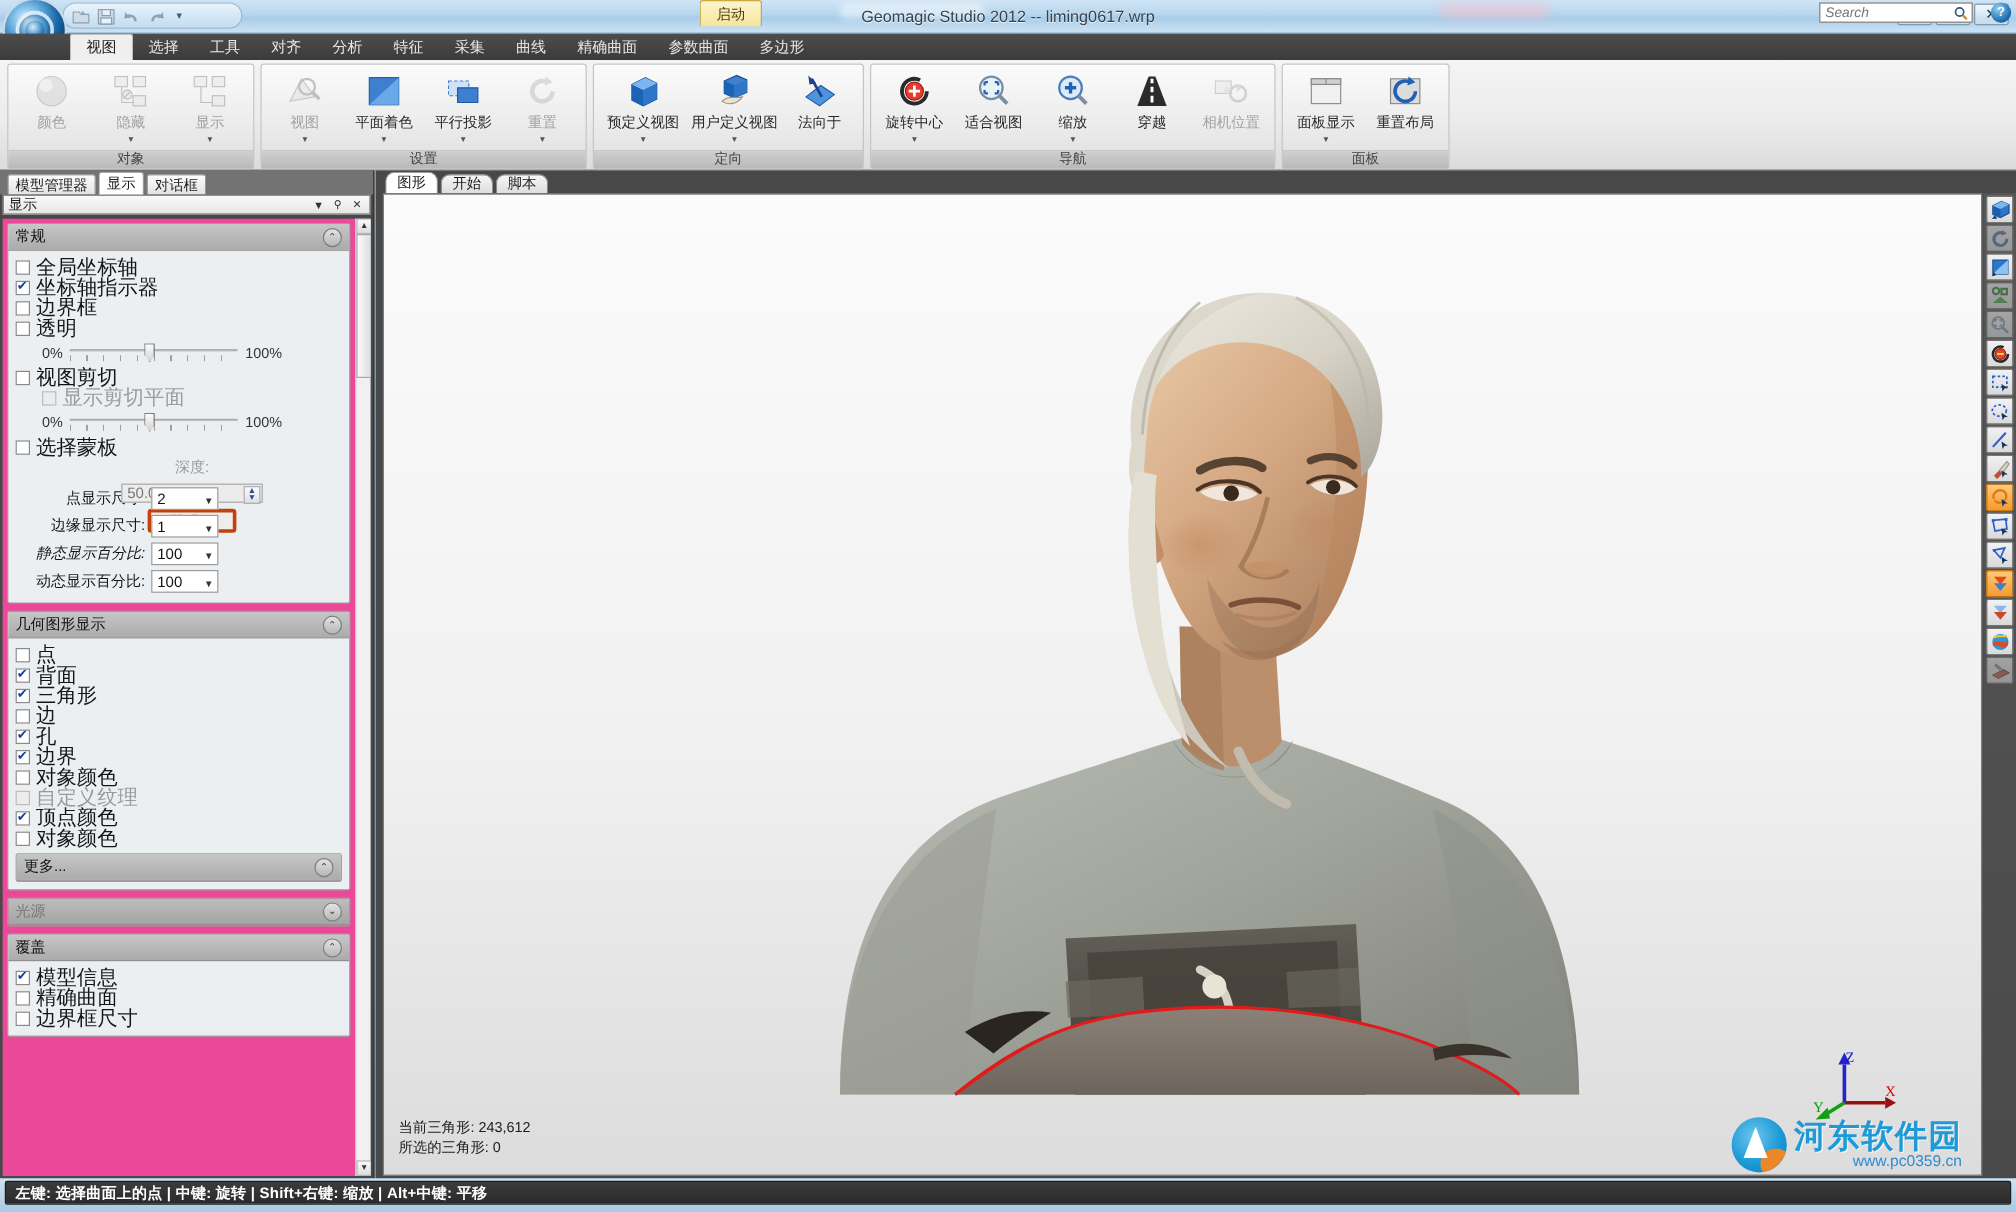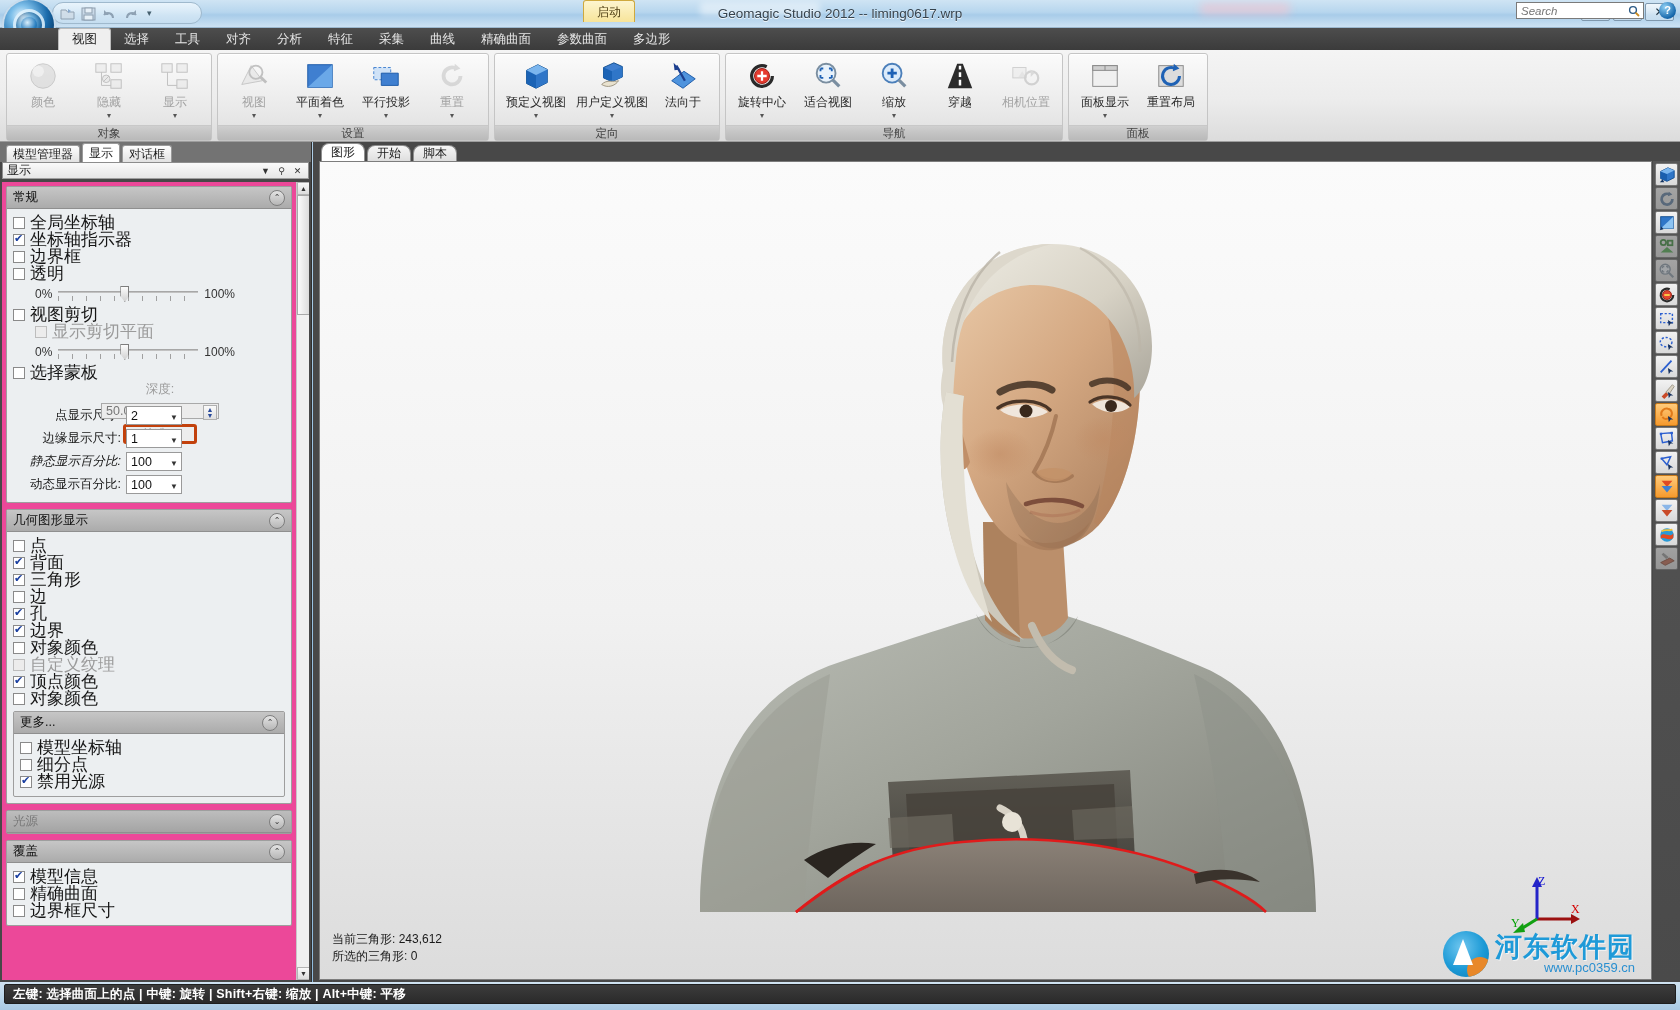--- a/index.html
+++ b/index.html
@@ -653,34 +653,20 @@
               <div class="row">
                 <span class="cb"></span>
                 <span>对象颜色</span>
               </div>
               <div class="subbox">
                 <div class="sec-head">
                   <span>更多...</span>
                   <span class="sp"></span>
                   <span class="chev">⌃</span>
                 </div>
-                <div class="sec-body">
-                  <div class="row">
-                    <span class="cb"></span>
-                    <span>模型坐标轴</span>
-                  </div>
-                  <div class="row">
-                    <span class="cb"></span>
-                    <span>细分点</span>
-                  </div>
-                  <div class="row">
-                    <span class="cb checked"></span>
-                    <span>禁用光源</span>
-                  </div>
-                </div>
               </div>
             </div>
           </div>
           <div class="section">
             <div class="sec-head collapsed">
               <span>光源</span>
               <span class="sp"></span>
               <span class="chev">⌄</span>
             </div>
           </div>

